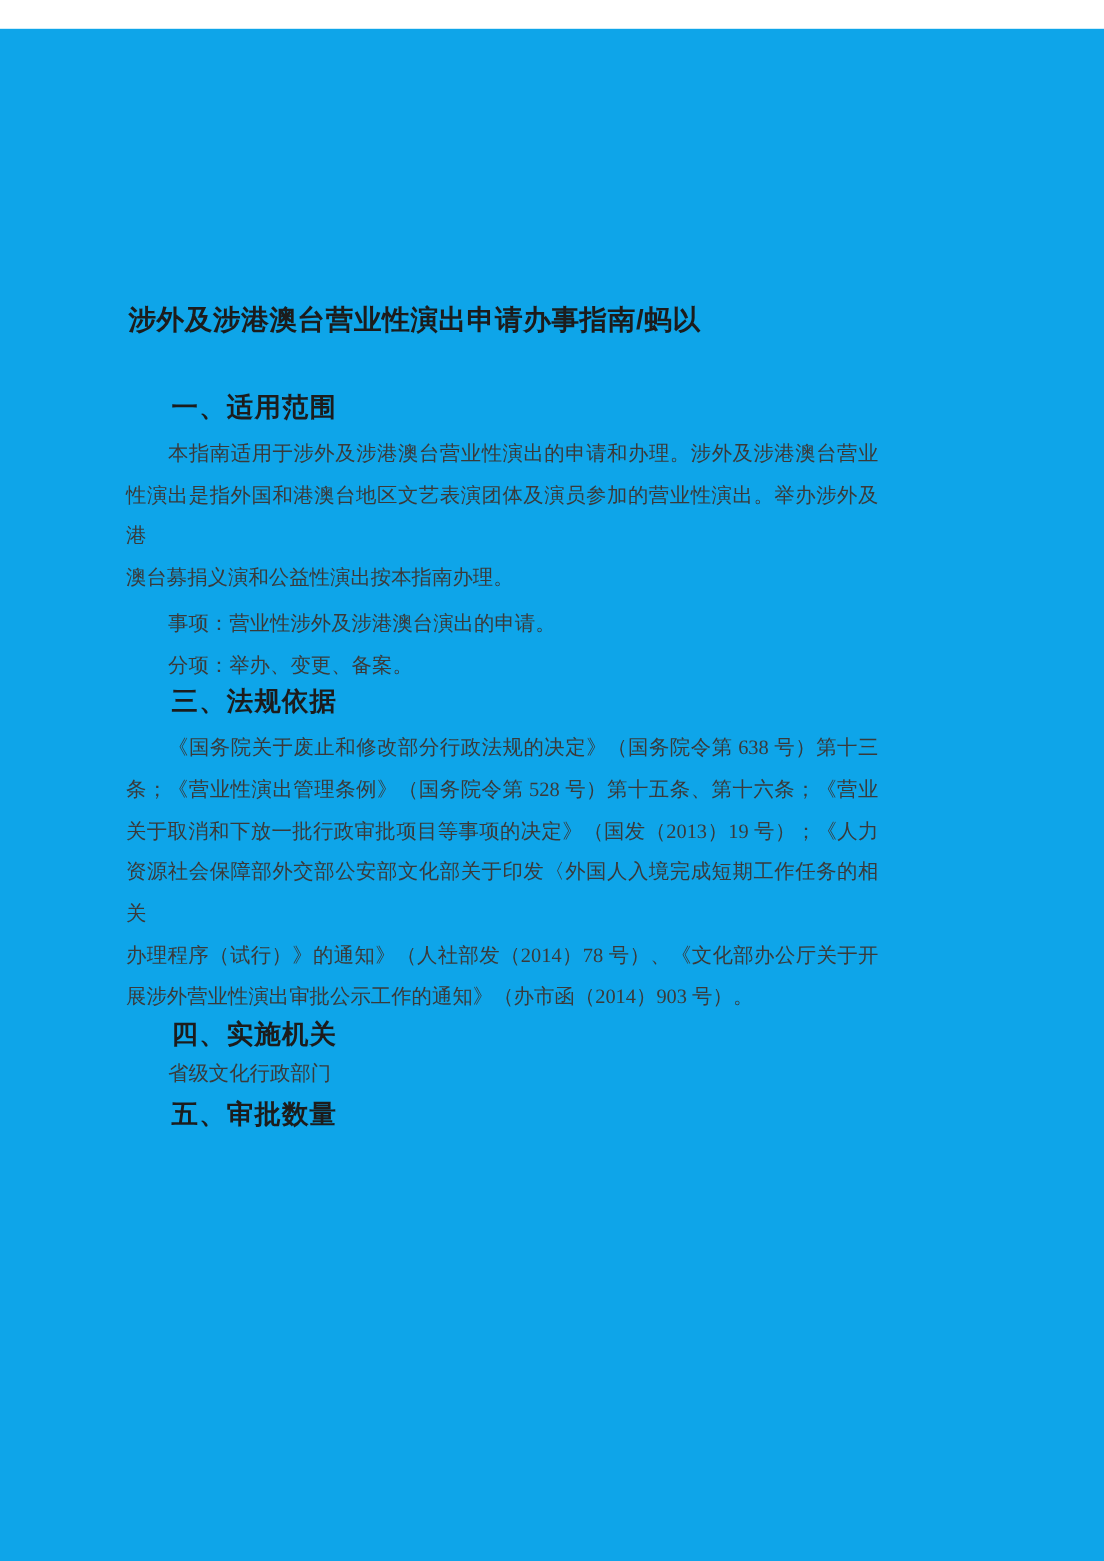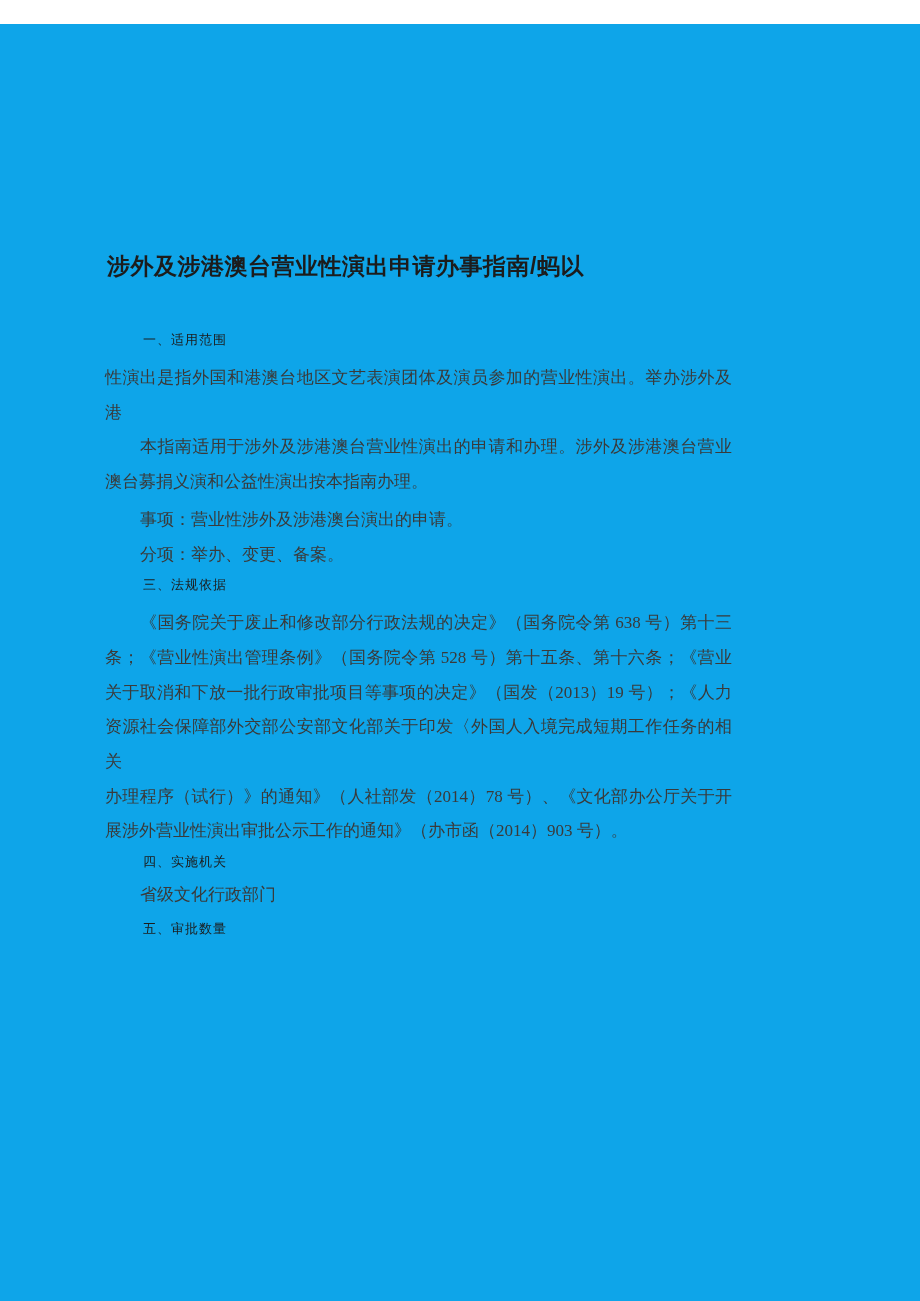--- a/index.html
+++ b/index.html
@@ -29,22 +29,22 @@
     font-family: "Liberation Sans", "DejaVu Sans", sans-serif;
     font-weight: bold;
     font-size: 23px;
     line-height: 32px;
     color: #1c1c1c;
     letter-spacing: 0.5px;
     white-space: nowrap;
   }
   .sec-heading {
     font-family: "Liberation Sans", "DejaVu Sans", sans-serif;
-    font-weight: normal;
-    font-size: 13px;
+    font-weight: bold;
+    font-size: 22px;
     line-height: 26px;
     color: #1c1c1c;
     padding-left: 38px;
     letter-spacing: 1px;
     white-space: nowrap;
   }
   .sh0 { margin-top: 45px; }
   .sh1 { margin-top: 2px; }
   .sh2 { margin-top: 0; }
   .sh3 { margin-top: 0; }
@@ -71,22 +71,22 @@
 </head>
 <body>
 
 <div class="page">
   <div class="content">
     <h1 class="doc-title">涉外及涉港澳台营业性演出申请办事指南/蚂以</h1>
     <div>
         <div class="sec-heading sh0">一、适用范围</div>
         <div class="sec-body">
           <div class="para">
+            <div class="pline first">本指南适用于涉外及涉港澳台营业性演出的申请和办理。涉外及涉港澳台营业</div>
             <div class="pline">性演出是指外国和港澳台地区文艺表演团体及演员参加的营业性演出。举办涉外及港</div>
-            <div class="pline first">本指南适用于涉外及涉港澳台营业性演出的申请和办理。涉外及涉港澳台营业</div>
             <div class="pline last">澳台募捐义演和公益性演出按本指南办理。</div>
           </div>
         </div>
         <div class="sec-body">
           <div class="tline">事项：营业性涉外及涉港澳台演出的申请。</div>
           <div class="tline">分项：举办、变更、备案。</div>
         </div>
         <div class="sec-heading sh2">三、法规依据</div>
         <div class="sec-body">
           <div class="para">

